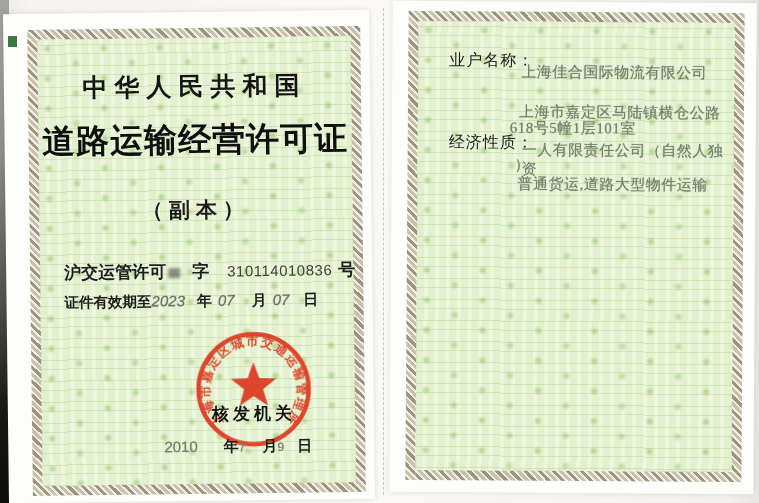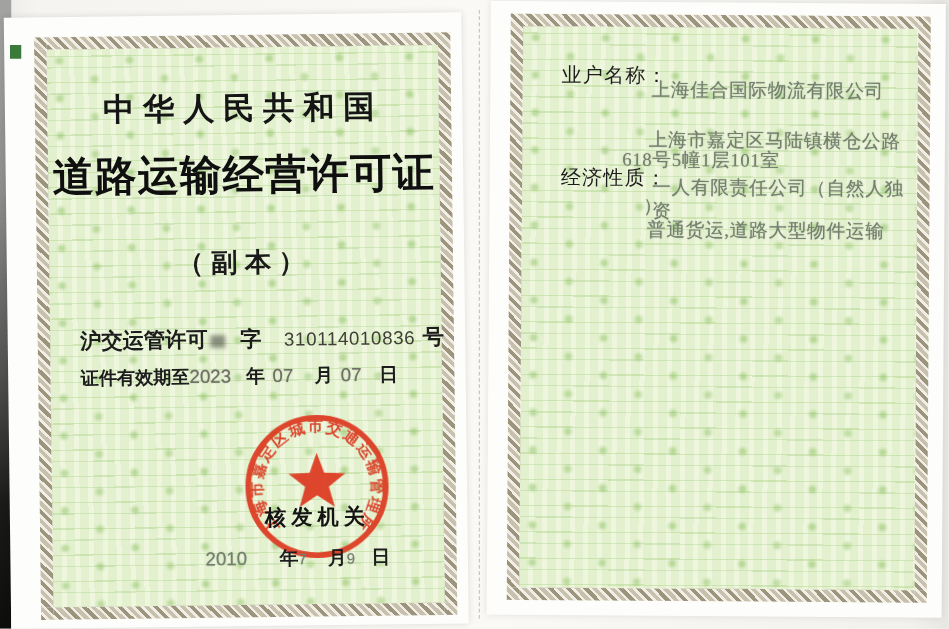--- a/index.html
+++ b/index.html
@@ -40,21 +40,21 @@
   .big-title{top:80px;font-size:33px;font-weight:800;letter-spacing:1px;color:#0f0f0f;}
   .subtitle{top:158px;font-size:21px;letter-spacing:6px;color:#1a1a1a;font-weight:600;}
   .license-line{top:222px;left:24px;right:10px;height:24px;font-size:17px;color:#161616;}
   .lbl{font-weight:700;color:var(--label-black,#1c1c1c);}
   .smudge{display:inline-block;width:12px;height:10px;margin-left:2px;vertical-align:middle;
     background:rgba(62,62,56,.55);filter:blur(1.5px);}
   .lic-num{font-size:15px;color:#3f3f37;letter-spacing:.5px;margin-left:18px;}
   .lic-hao{position:absolute;left:274px;top:0;}
   .validity-line{top:254px;left:24px;font-size:15px;}
   .typed{color:var(--typed-gray,#73806d);text-shadow:0 0 1px rgba(115,128,109,.7);}
-  .typed-num{color:#6f6f66;text-shadow:0 0 1px rgba(111,111,102,.7);}
+  .typed-num{color:#6f6f66;text-shadow:0 0 1px rgba(111,111,102,.7);font-style:italic;}
   .stamp{left:150px;top:290px;width:124px;height:124px;opacity:.93;filter:blur(.3px);}
   .issuer{left:170px;top:365px;font-size:17px;font-weight:700;letter-spacing:4px;color:#141414;}
   .date-line{top:400px;left:122px;font-size:15px;}
   .small-num{font-size:12px;}
   .field-label{font-size:16px;font-weight:400;color:var(--label-black,#1c1c1c);letter-spacing:1px;}
   .field-value{font-size:15px;letter-spacing:.5px;}
   .corner-artifact{position:absolute;left:8px;top:36px;width:9px;height:11px;
     background:#3a7a3a;filter:blur(.4px);}
 </style>
 </head>
@@ -104,21 +104,21 @@
   <div class="corner-artifact"></div>
 
   <div class="page page-right">
     <div class="orn orn-right">
       <div class="cert">
 
         <div class="abs field-label sans" style="left:31px;top:29px;">业户名称：</div>
         <div class="abs field-value typed" style="left:103px;top:41px;">上海佳合国际物流有限公司</div>
 
         <div class="abs field-value typed" style="left:101px;top:81px;">上海市嘉定区马陆镇横仓公路</div>
-        <div class="abs field-value typed" style="left:80px;top:97px;">618号5幢1层101室</div>
+        <div class="abs field-value typed" style="left:92px;top:97px;">618号5幢1层101室</div>
 
         <div class="abs field-label sans" style="left:31px;top:111px;">经济性质：</div>
         <div class="abs field-value typed" style="left:104px;top:119px;">一人有限责任公司（自然人独资</div>
         <div class="abs field-value typed" style="left:97px;top:134px;">）</div>
 
         <div class="abs field-value typed" style="left:100px;top:153px;">普通货运,道路大型物件运输</div>
 
       </div>
     </div>
   </div>

